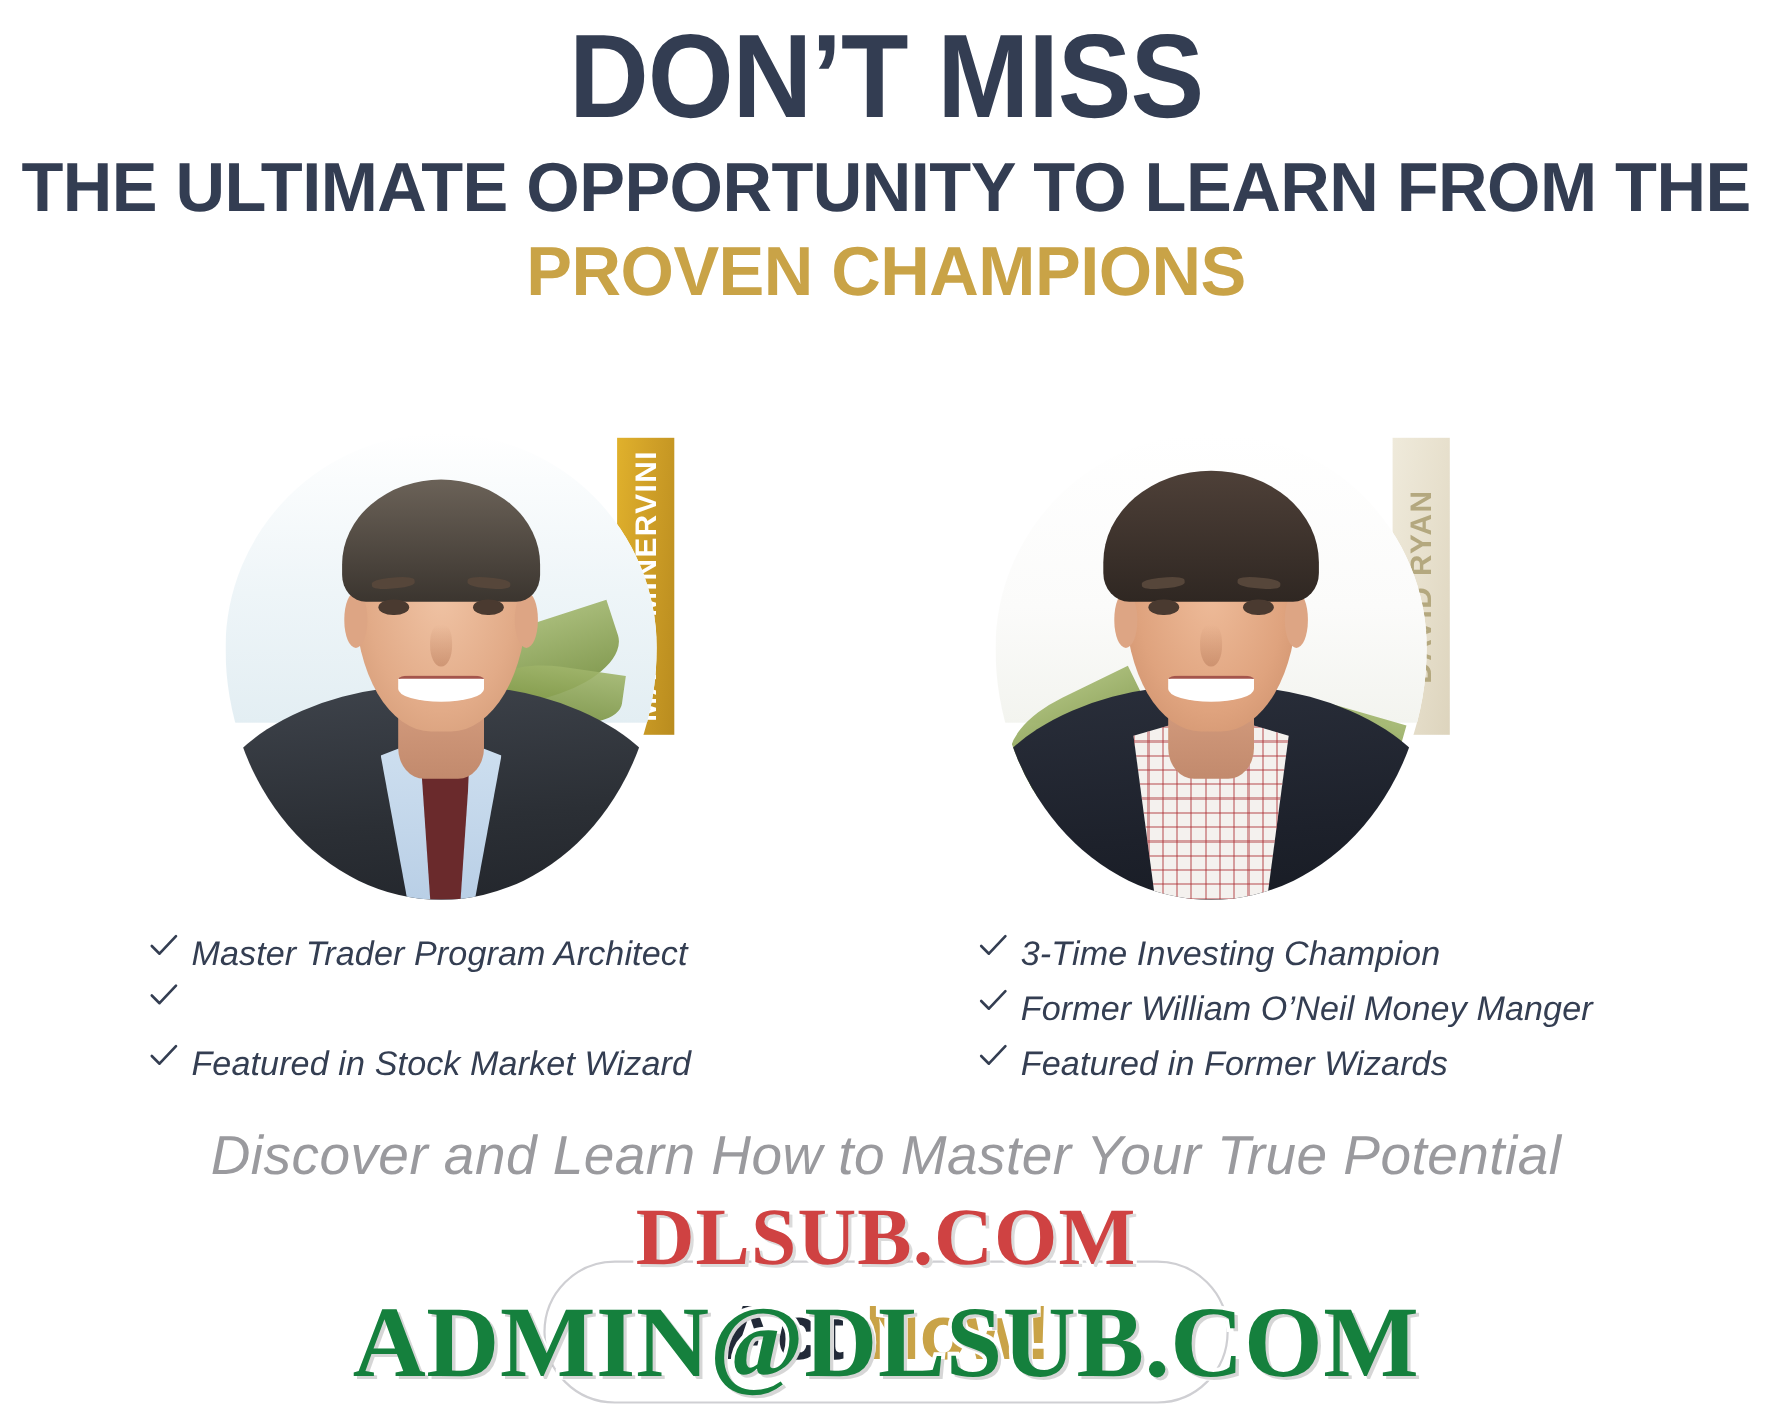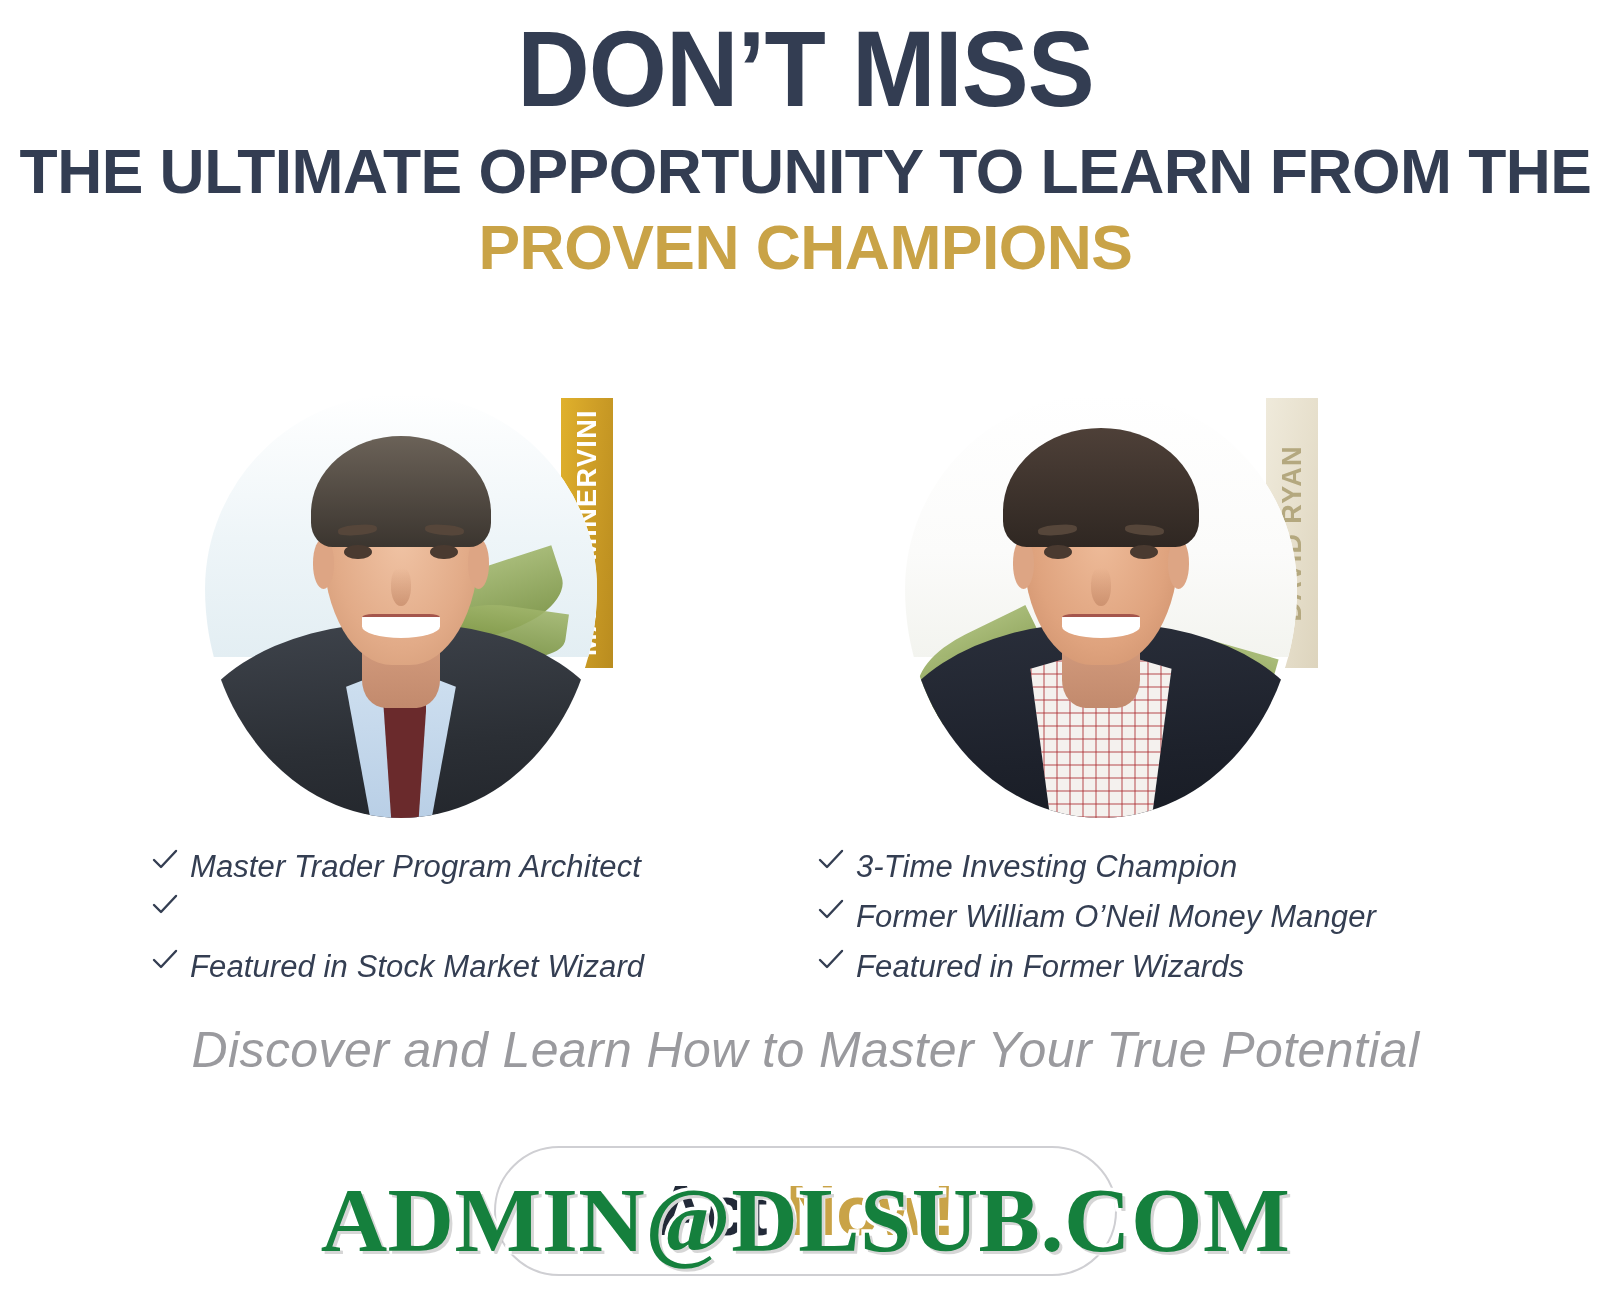--- a/index.html
+++ b/index.html
@@ -198,22 +198,22 @@
     background: linear-gradient(100deg,#efeadb 0%,#e7e0cd 50%,#ddd4bd 100%);
   }
   .banner-cream span { color: #b4a87f; }
 
   
   .bullets {
     position: absolute;
     top: 842px;
     width: 700px;
   }
-  .bullets.left  { left: 150px; }
-  .bullets.right { left: 816px; }
+  .bullets.left  { left: 134px; }
+  .bullets.right { left: 888px; }
 
   .bullet-row {
     display: flex;
     align-items: baseline;
     height: 50px;
   }
   .check-icon {
     flex: 0 0 auto;
     width: 40px;
     display: inline-block;
@@ -434,15 +434,16 @@
 
   <div class="tagline">Discover and Learn How to Master Your True Potential</div>
 
   <div class="cta-button">
     <span class="cta-label">
       <span>Act</span>
       <em>Now!</em>
     </span>
   </div>
 
+  <div class="watermark wm-1">DLSUB.COM</div>
   <div class="watermark wm-2">ADMIN@DLSUB.COM</div>
 
 </div>
 
 </body></html>

